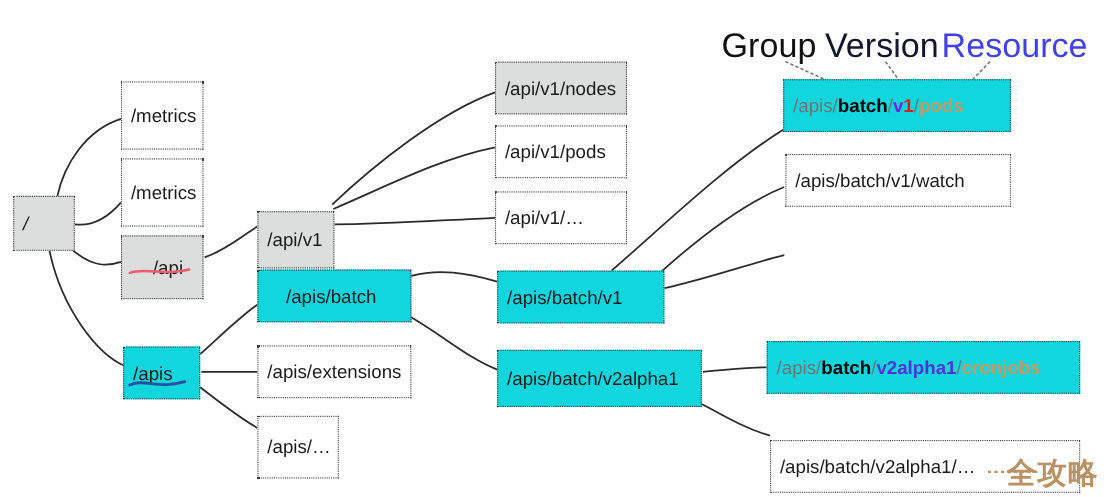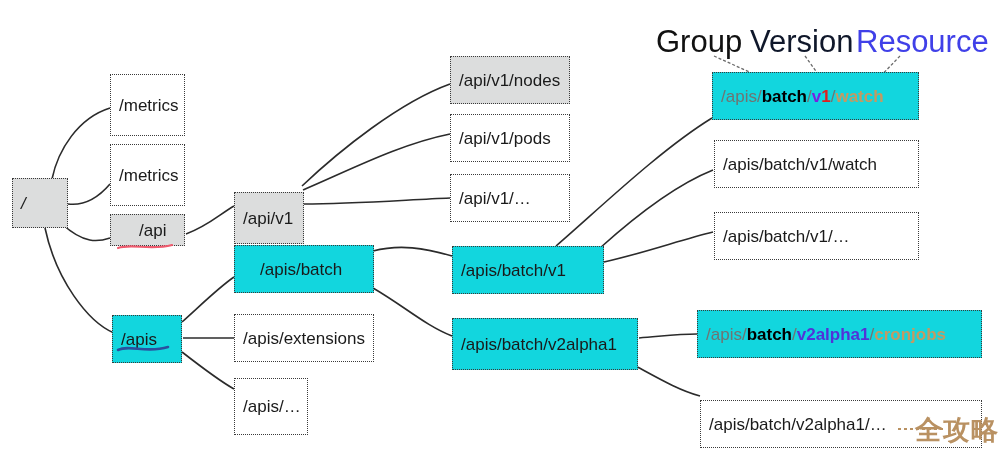--- a/index.html
+++ b/index.html
@@ -136,21 +136,21 @@
   <div class="lbl" style="left:656px; top:26px; color:#111111;">Group</div>
   <div class="lbl" style="left:750px; top:26px; color:#0f172a;">Version</div>
   <div class="lbl" style="left:856px; top:26px; color:#4040e8;">Resource</div>
 
   <div class="node gray root" style="left:12px; top:178px; width:56px; height:50px;">/</div>
 
   <div class="node" style="left:110px; top:74px; width:75px; height:62px;">/metrics</div>
 
   <div class="node" style="left:110px; top:144px; width:75px; height:62px;">/metrics</div>
 
-  <div class="node gray" style="left:110px; top:214px; width:75px; height:32px;padding-left:28px;">/api</div>
+  <div class="node gray" style="left:110px; top:214px; width:75px; height:58px;padding-left:28px;">/api</div>
 
   <div class="node cyan" style="left:112px; top:315px; width:70px; height:48px;">/apis</div>
 
   <div class="node gray" style="left:234px; top:192px; width:70px; height:52px;">/api/v1</div>
 
   <div class="node gray" style="left:450px; top:56px; width:120px; height:48px;">/api/v1/nodes</div>
 
   <div class="node" style="left:450px; top:114px; width:120px; height:48px;">/api/v1/pods</div>
 
   <div class="node" style="left:450px; top:174px; width:120px; height:48px;text-align:right;">/api/v1/…</div>
@@ -160,32 +160,31 @@
   <div class="node" style="left:234px; top:314px; width:140px; height:48px;">/apis/extensions</div>
 
   <div class="node" style="left:234px; top:378px; width:74px; height:57px;">/apis/…</div>
 
   <div class="node cyan" style="left:452px; top:246px; width:152px; height:48px;">/apis/batch/v1</div>
 
   <div class="node cyan" style="left:452px; top:318px; width:186px; height:52px;">/apis/batch/v2alpha1</div>
 
   <div class="node" style="left:714px; top:140px; width:205px; height:48px;">/apis/batch/v1/watch</div>
 
-  <div class="node" style="left:714px; top:212px; width:205px; height:48px;">/apis/batch/v1/…</div>
 
   <div class="node" style="left:700px; top:400px; width:282px; height:48px;">/apis/batch/v2alpha1/…</div>
 
   <div class="node cyan" style="left:712px; top:72px; width:207px; height:48px;">
     <span class="seg-prefix">/apis</span>
       <span class="seg-sep">/</span>
       <span class="seg-group">batch</span>
       <span class="seg-sep">/</span>
       <span class="seg-version v-a"><span class="v-a">v</span><span class="v-b">1</span></span>
       <span class="seg-sep">/</span>
-      <span class="seg-resource">watch</span>
+      <span class="seg-resource">pods</span>
   </div>
 
   <div class="node cyan" style="left:697px; top:310px; width:285px; height:48px;">
     <span class="seg-prefix">/apis</span>
       <span class="seg-sep">/</span>
       <span class="seg-group">batch</span>
       <span class="seg-sep">/</span>
       <span class="seg-version" style="color:#5233d8;">v2alpha1</span>
       <span class="seg-sep">/</span>
       <span class="seg-resource">cronjobs</span>

